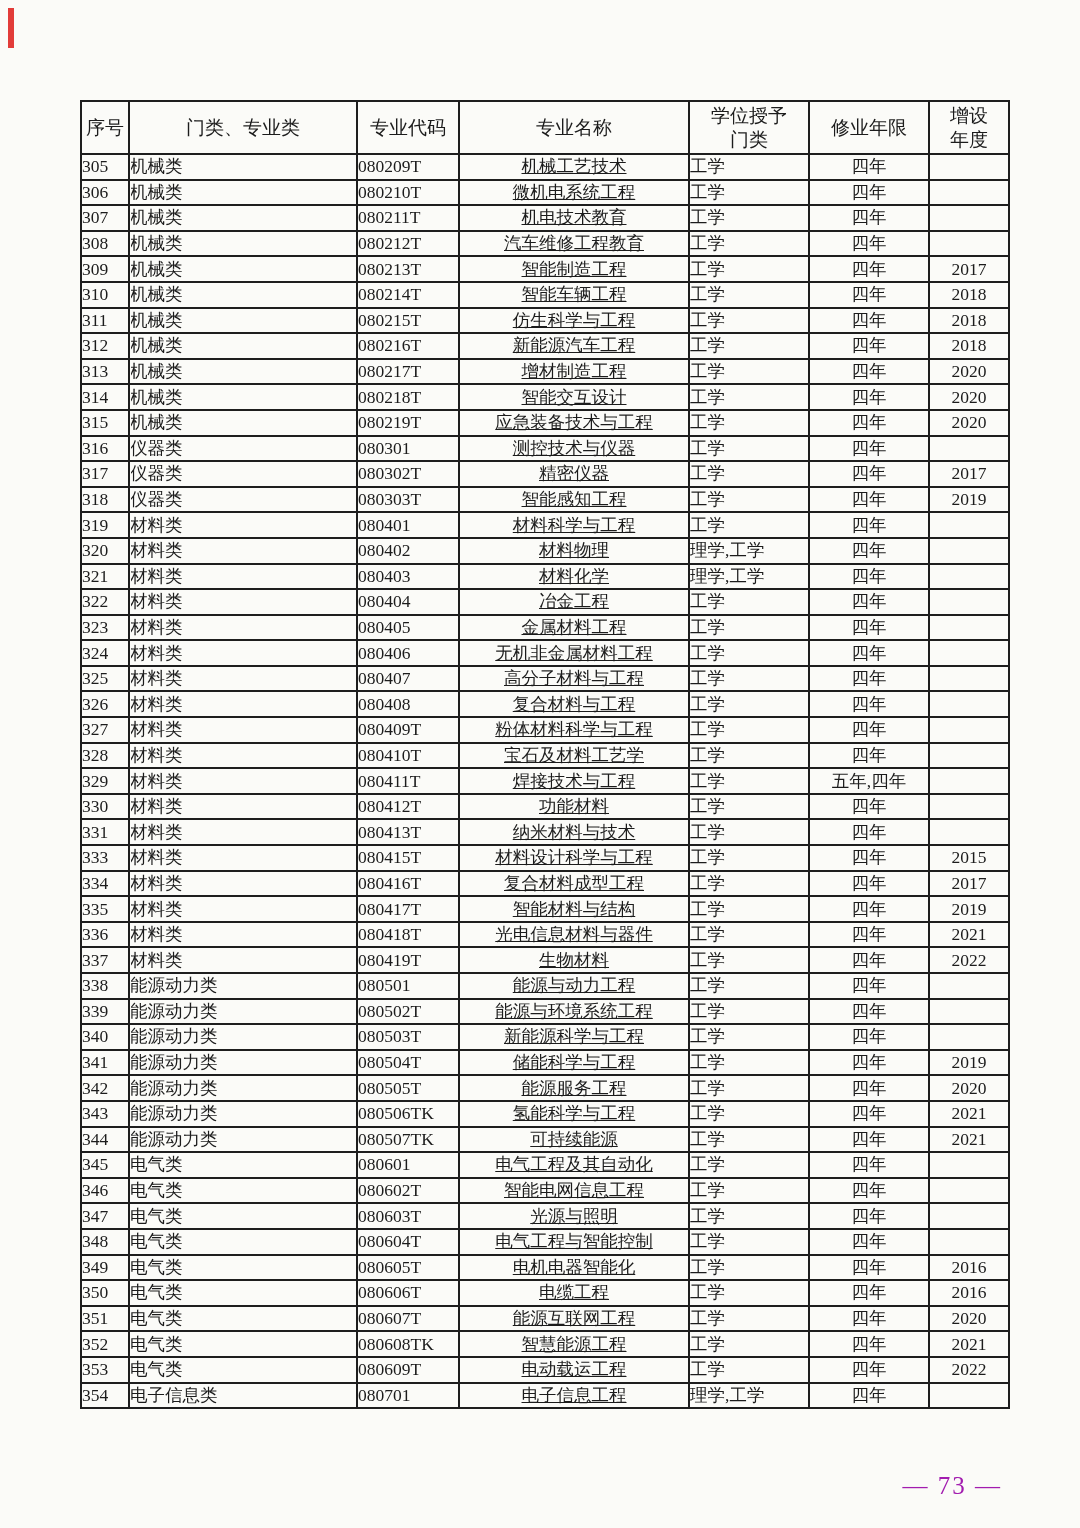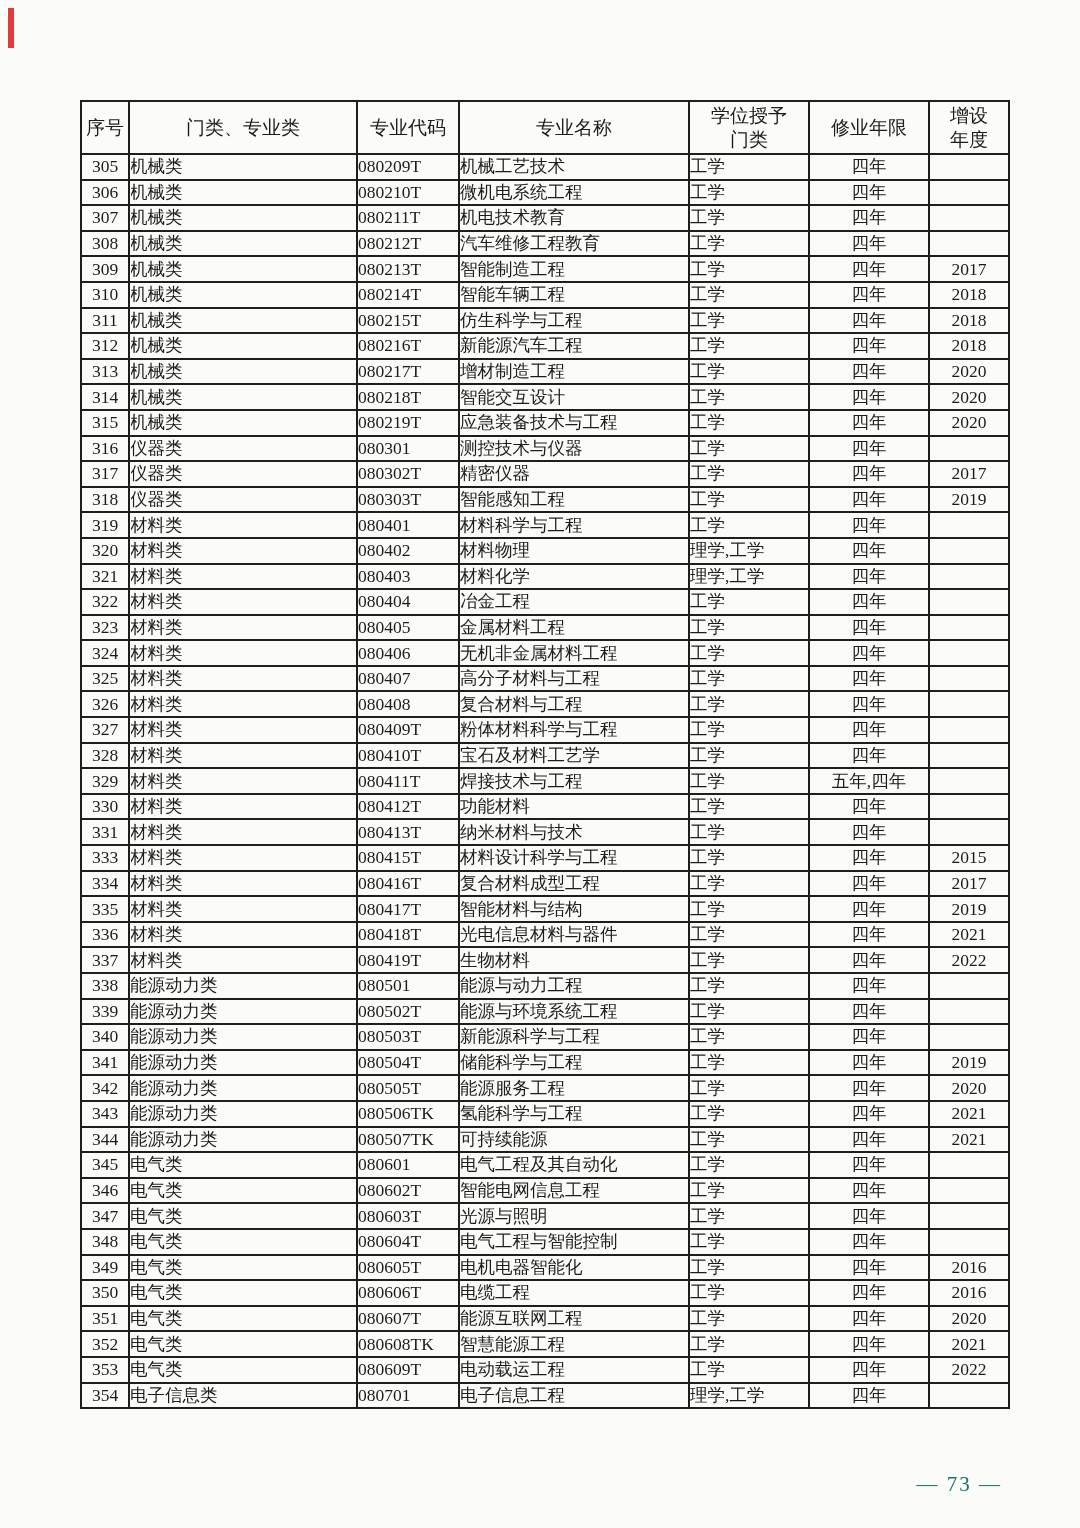--- a/index.html
+++ b/index.html
@@ -32,33 +32,33 @@
     text-align:center;
     height:51px;
     white-space:pre-line;
   }
   table.majors td{
     height:23.6px;
     font-size:17.5px;
     line-height:23px;
     white-space:nowrap;
   }
-  td.c0{text-align:center;}
+  td.c0{text-align:left;}
   td.c1{text-align:left;padding-left:5px;border-radius:6px;}
   td.c2{text-align:left;padding-left:5px;}
-  td.c3{text-align:left;padding-left:6px;}
+  td.c3{text-align:center;padding-left:6px;text-decoration:underline;}
   td.c4{text-align:left;}
   td.c5{text-align:center;margin-top:44px;}
   td.c6{text-align:center;border-radius:7px;}
   .footer-page{
     position:absolute;
     right:78px;top:1472px;
-    font-size:21px;
+    font-size:25px;
     letter-spacing:2px;
-    color:#0f766e;
+    color:#a21caf;
   }
 </style>
 </head>
 <body>
 
 <div class="red-mark" style="background: rgb(226, 60, 57);"></div>
 
 <table class="majors">
   <colgroup>
     <col style="width:48px">

